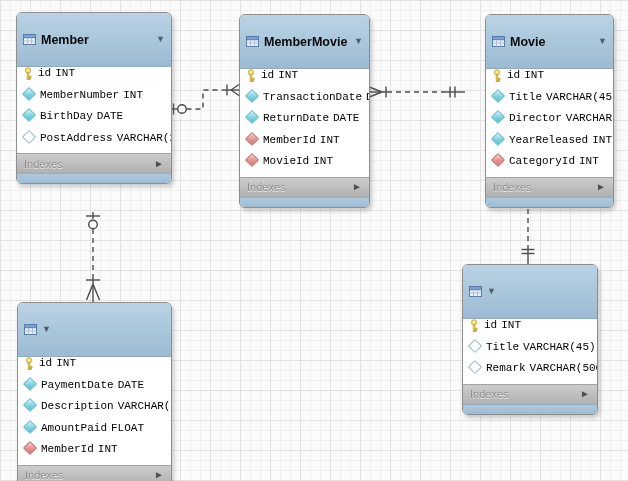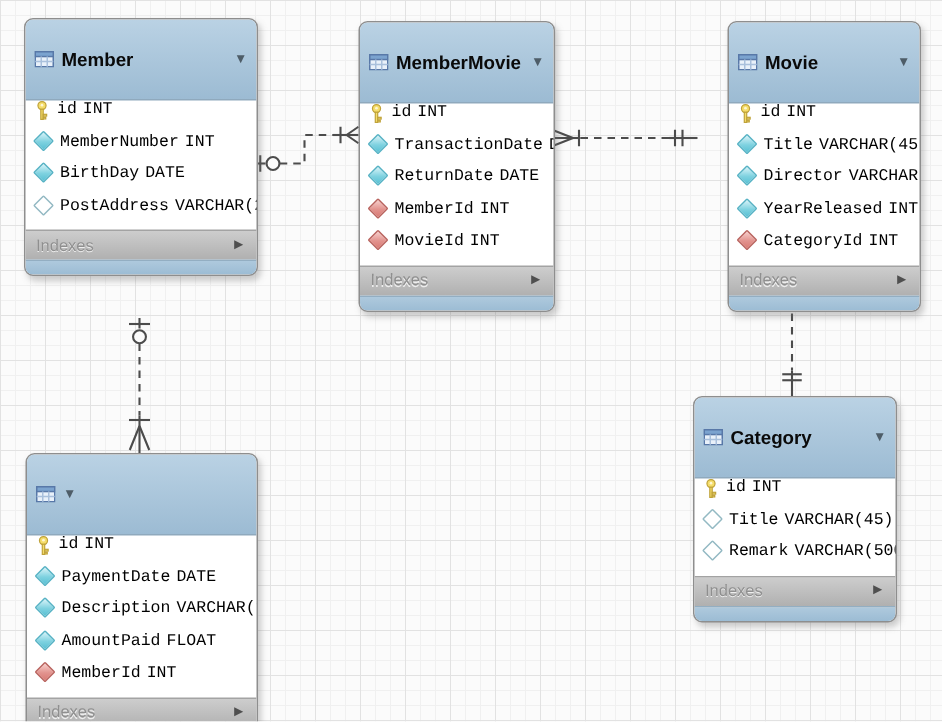--- a/index.html
+++ b/index.html
@@ -277,21 +277,20 @@
         <div class="thead">
           <span class="ticon">
             <svg width="13" height="11" viewBox="0 0 13 11">
               <rect x="0.5" y="0.5" width="12" height="10" fill="#e9f1fa" stroke="#5878a8"></rect>
               <rect x="0.5" y="0.5" width="12" height="3.2" fill="#7ba3cf" stroke="#5878a8"></rect>
               <line x1="4.5" y1="3.7" x2="4.5" y2="10.5" stroke="#a9c0dc" stroke-width="1"></line>
               <line x1="8.5" y1="3.7" x2="8.5" y2="10.5" stroke="#a9c0dc" stroke-width="1"></line>
               <line x1="0.5" y1="7" x2="12.5" y2="7" stroke="#a9c0dc" stroke-width="1"></line>
             </svg>
           </span>
-          <span class="title">Category</span>
           <span class="tri">▼</span>
         </div>
         <div class="rows">
           <div class="row">
             <span class="kicon">
               <svg width="10" height="14" viewBox="0 0 10 14">
                 <g fill="#f5dd6a" stroke="#bfa23a" stroke-width="0.8">
                   <circle cx="5" cy="3.4" r="2.7"></circle>
                   <rect x="4.2" y="5.8" width="1.6" height="6.8"></rect>
                   <rect x="5.8" y="9.2" width="2.3" height="1.2"></rect>

